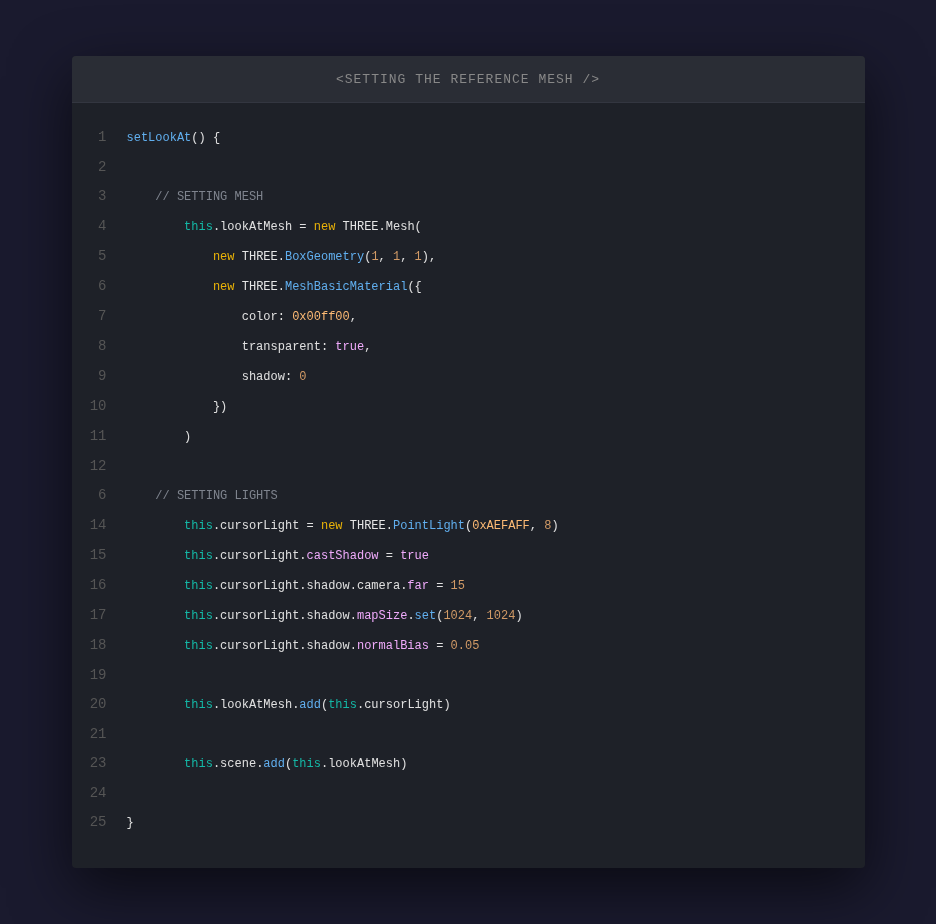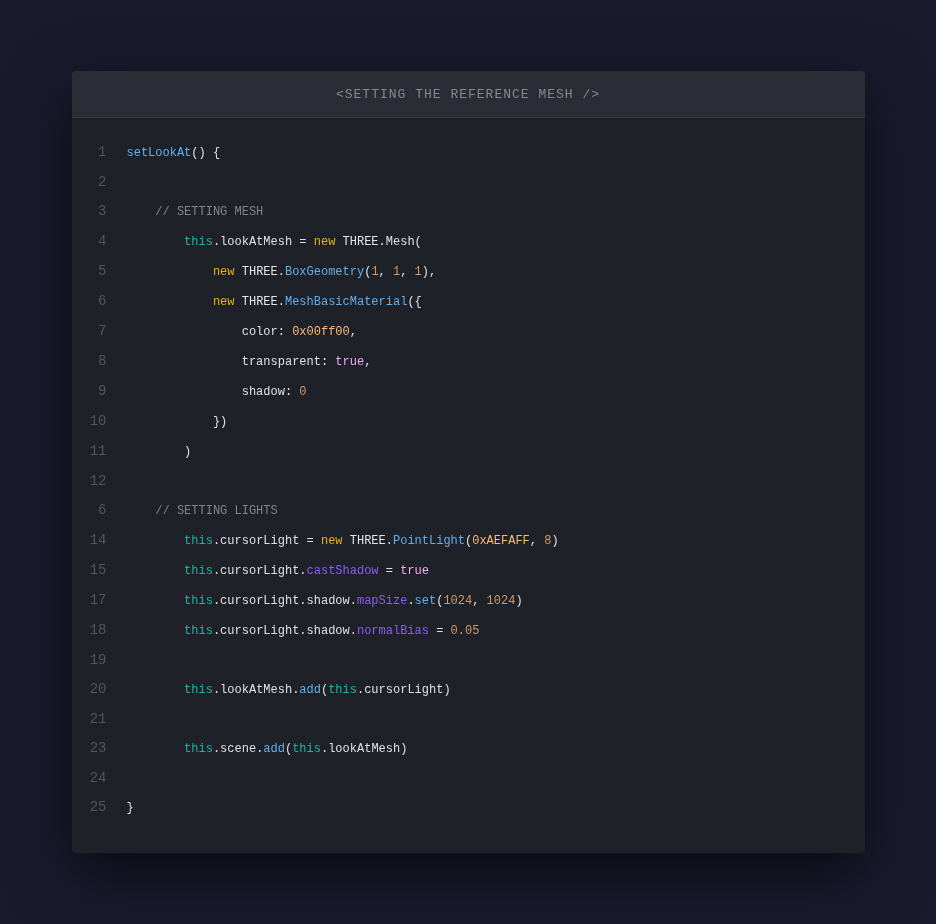--- a/index.html
+++ b/index.html
@@ -62,21 +62,21 @@
     }
 
     .line-content {
       font-size: 12px;
       white-space: pre;
     }
 
     .kw   { color: #eab308; }
     .fn   { color: #61afef; }
     .cls  { color: #e5e5e5; }
-    .prop { color: #8b5cf6; }
+    .prop { color: #f0abfc; }
     .num  { color: #d19a66; }
     .cmt  { color: #7f848e; }
     .punc { color: #e0e0e0; }
     .this { color: #14b8a6; }
     .hex  { color: #fdba74; }
     .bool { color: #f0abfc; }
   </style>
 </head>
 <body>
 
@@ -139,20 +139,24 @@
       </div>
       <div class="code-line">
         <span class="line-num">14</span>
         <span class="line-content"><span class="punc">        </span><span class="this">this</span><span class="punc">.cursorLight = </span><span class="kw">new </span><span class="cls">THREE</span><span class="punc">.</span><span class="fn">PointLight</span><span class="punc">(</span><span class="hex">0xAEFAFF</span><span class="punc">, </span><span class="num">8</span><span class="punc">)</span></span>
       </div>
       <div class="code-line">
         <span class="line-num">15</span>
         <span class="line-content"><span class="punc">        </span><span class="this">this</span><span class="punc">.cursorLight.</span><span class="prop">castShadow</span><span class="punc"> = </span><span class="bool">true</span></span>
       </div>
       <div class="code-line">
+        <span class="line-num">16</span>
+        <span class="line-content"><span class="punc">        </span><span class="this">this</span><span class="punc">.cursorLight.shadow.camera.</span><span class="prop">far</span><span class="punc"> = </span><span class="num">15</span></span>
+      </div>
+      <div class="code-line">
         <span class="line-num">17</span>
         <span class="line-content"><span class="punc">        </span><span class="this">this</span><span class="punc">.cursorLight.shadow.</span><span class="prop">mapSize</span><span class="punc">.</span><span class="fn">set</span><span class="punc">(</span><span class="num">1024</span><span class="punc">, </span><span class="num">1024</span><span class="punc">)</span></span>
       </div>
       <div class="code-line">
         <span class="line-num">18</span>
         <span class="line-content"><span class="punc">        </span><span class="this">this</span><span class="punc">.cursorLight.shadow.</span><span class="prop">normalBias</span><span class="punc"> = </span><span class="num">0.05</span></span>
       </div>
       <div class="code-line">
         <span class="line-num">19</span>
       </div>

